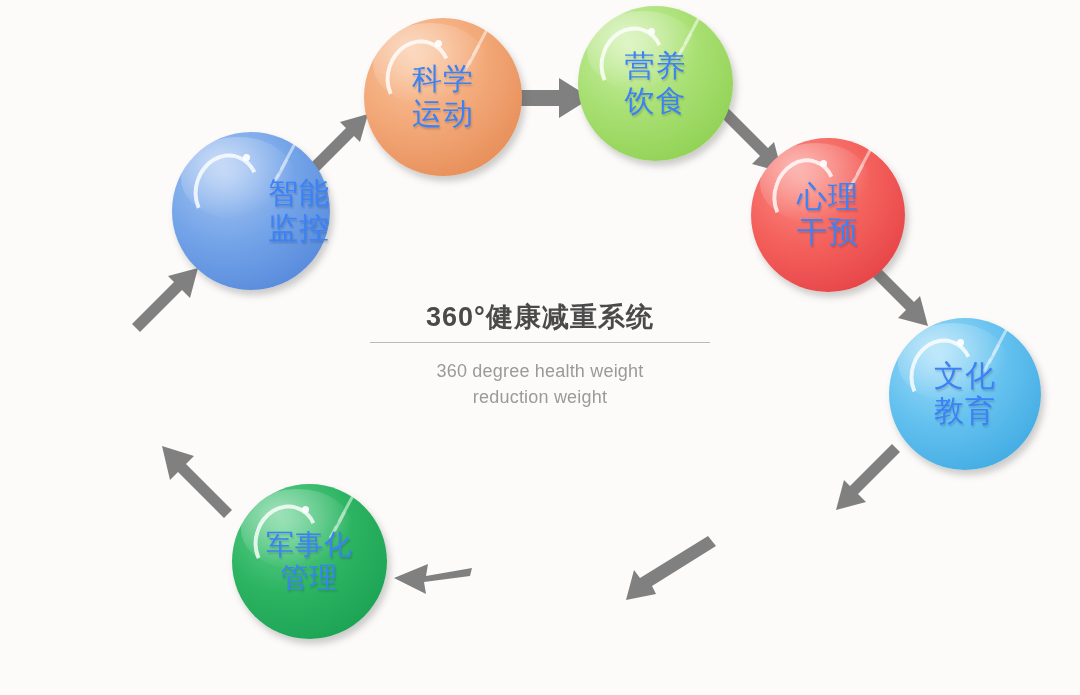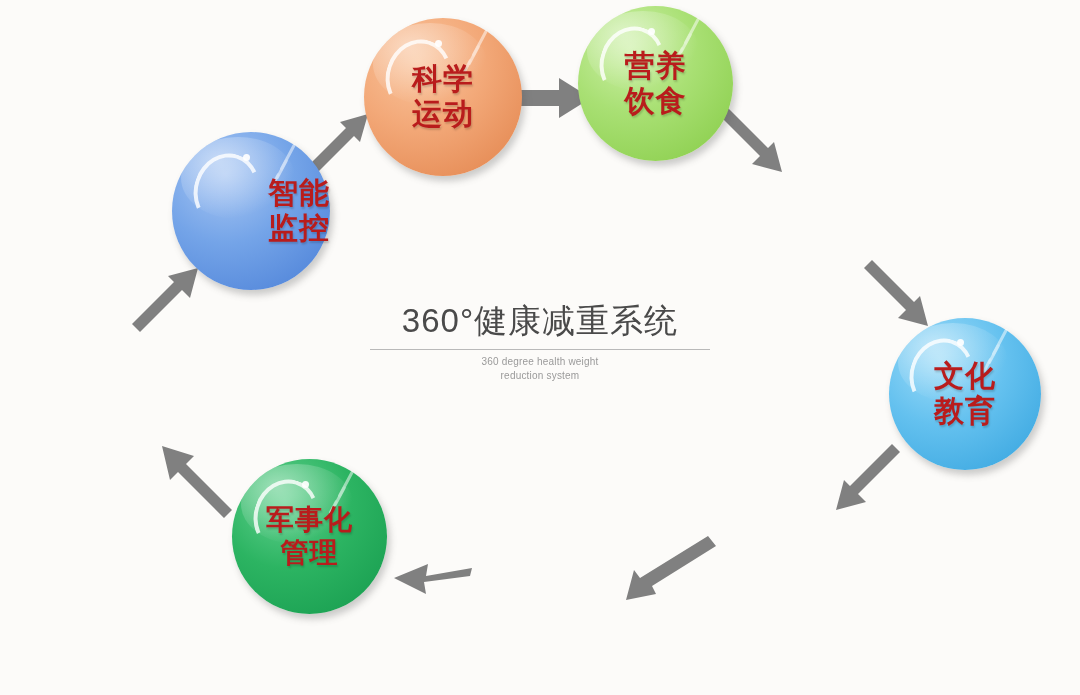--- a/index.html
+++ b/index.html
@@ -10,28 +10,28 @@
     overflow:hidden;
   }
   #stage{position:relative;width:1080px;height:695px;}
 
   
   .center-block{
     position:absolute;left:50%;top:302px;transform:translateX(-50%);
     width:420px;text-align:center;
   }
   .title-cn{
-    font-size:33px;font-weight:normal;color:#4a4a4a;
+    font-size:27px;font-weight:bold;color:#4a4a4a;
     letter-spacing:1px;line-height:1.15;white-space:nowrap;
   }
   .title-rule{
     width:340px;height:1px;background:#b9b9b9;margin:9px auto 0 auto;
   }
   .title-en{
-    margin-top:5px;font-size:10px;color:#9a9a9a;line-height:1.45;
+    margin-top:15px;font-size:18px;color:#9a9a9a;line-height:1.45;
     letter-spacing:.2px;
   }
 
   
   .node{position:absolute;border-radius:50%;}
   .node .ball{
     position:absolute;inset:0;border-radius:50%;
     box-shadow:3px 5px 7px rgba(90,90,90,.30);
     overflow:hidden;
   }
@@ -59,21 +59,21 @@
   .node .streak i{
     position:absolute;display:block;height:2.5px;border-radius:2px;
     background:rgba(255,255,255,.85);transform:rotate(118deg);
   }
   .node .streak i:nth-child(1){width:30px;right:6px;top:8px;}
   .node .streak i:nth-child(2){width:22px;right:16px;top:20px;}
   .node .streak i:nth-child(3){width:15px;right:26px;top:31px;}
   .node .label{
     position:absolute;inset:0;display:flex;flex-direction:column;
     align-items:center;justify-content:center;
-    color:#b91c1c;font-weight:bold;line-height:1.16;
+    color:#3b82f6;font-weight:normal;line-height:1.16;
     text-shadow:1px 2px 2px rgba(0,0,0,.17);
     letter-spacing:1px;
     z-index:3;
   }
   .label .l1,.label .l2{display:block;white-space:nowrap;}
 
   
   .arrow{position:absolute;pointer-events:none;}
   .arrow svg{display:block;overflow:visible;}
 </style>
@@ -161,39 +161,53 @@
         <i></i>
         <i></i>
         <i></i>
       </div>
     <div class="label" style="font-size:30px;">
       <span class="l1">营养</span>
       <span class="l2">饮食</span>
     </div>
   </div>
 
+  <div class="node" style="left:751px;top:138px;width:154px;height:154px;">
+    <div class="ball" style="background:radial-gradient(circle at 34% 27%,#fb8d85 0%,#f4615c 44%,#e8474a 78%,#d63538 100%);"></div>
+    <div class="glint"></div>
+    <div class="dot"></div>
+    <div class="streak">
+        <i></i>
+        <i></i>
+        <i></i>
+      </div>
+    <div class="label" style="font-size:30px;">
+      <span class="l1">心理</span>
+      <span class="l2">干预</span>
+    </div>
+  </div>
 
   <div class="node" style="left:889px;top:318px;width:152px;height:152px;text-align:right;">
     <div class="ball" style="background:radial-gradient(circle at 34% 27%,#9fdcf8 0%,#64c1ef 44%,#46aee4 78%,#2e9ad6 100%);"></div>
     <div class="glint"></div>
     <div class="dot"></div>
     <div class="streak">
         <i></i>
         <i></i>
         <i></i>
       </div>
     <div class="label" style="font-size:30px;">
       <span class="l1">文化</span>
       <span class="l2">教育</span>
     </div>
   </div>
 
 
 
-  <div class="node" style="left:232px;top:459px;width:155px;height:155px;text-align:center;">
+  <div class="node" style="left:232px;top:484px;width:155px;height:155px;text-align:center;">
     <div class="ball" style="background:radial-gradient(circle at 34% 27%,#63d18f 0%,#2cb462 44%,#1ea455 78%,#158f47 100%);"></div>
     <div class="glint"></div>
     <div class="dot"></div>
     <div class="streak">
         <i></i>
         <i></i>
         <i></i>
       </div>
     <div class="label" style="font-size:28px;">
       <span class="l1">军事化</span>
@@ -215,17 +229,17 @@
       <span class="l1">智能</span>
       <span class="l2">监控</span>
     </div>
   </div>
 
   <div class="center-block">
     <div class="title-cn">360°健康减重系统</div>
     <div class="title-rule"></div>
     <div class="title-en">
       <span>360 degree health weight</span><br>
-      <span>reduction system</span>
+      <span>reduction weight</span>
     </div>
   </div>
 
 </div>
 
 </body></html>

